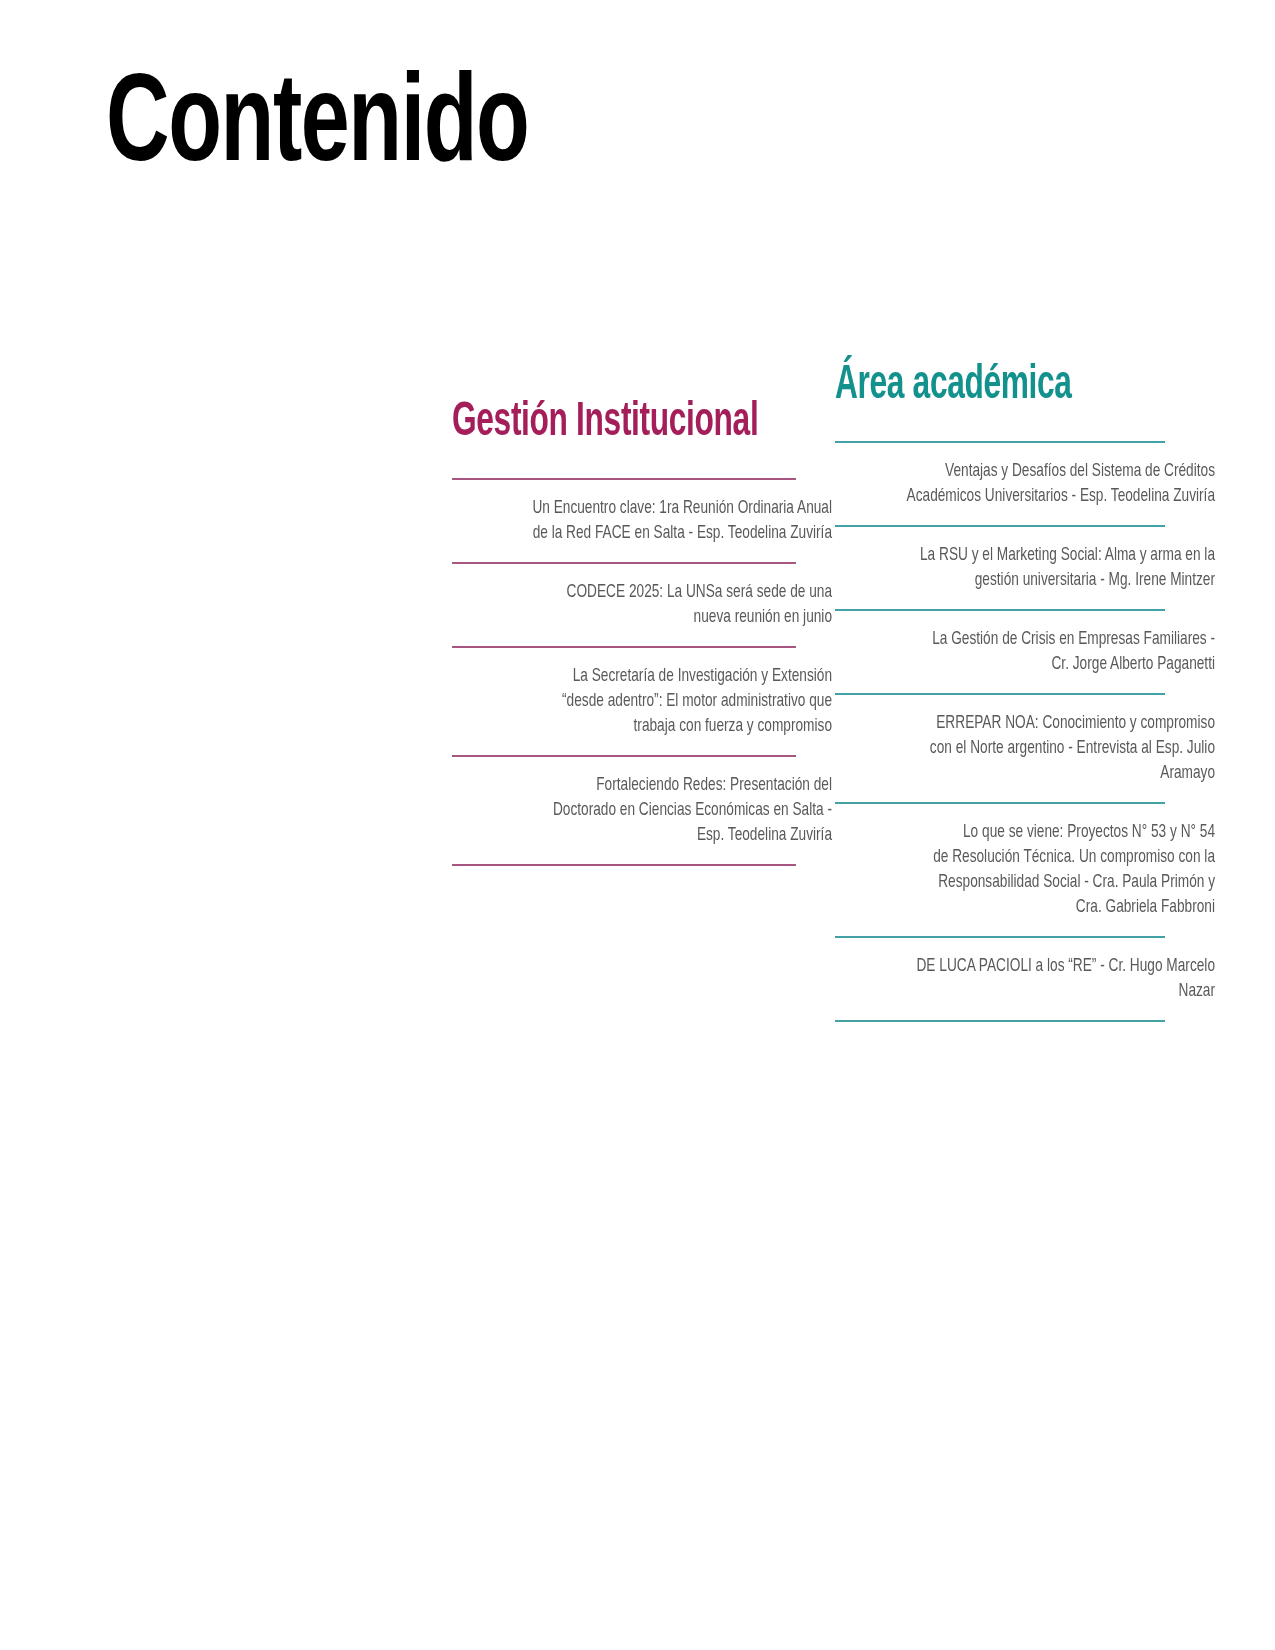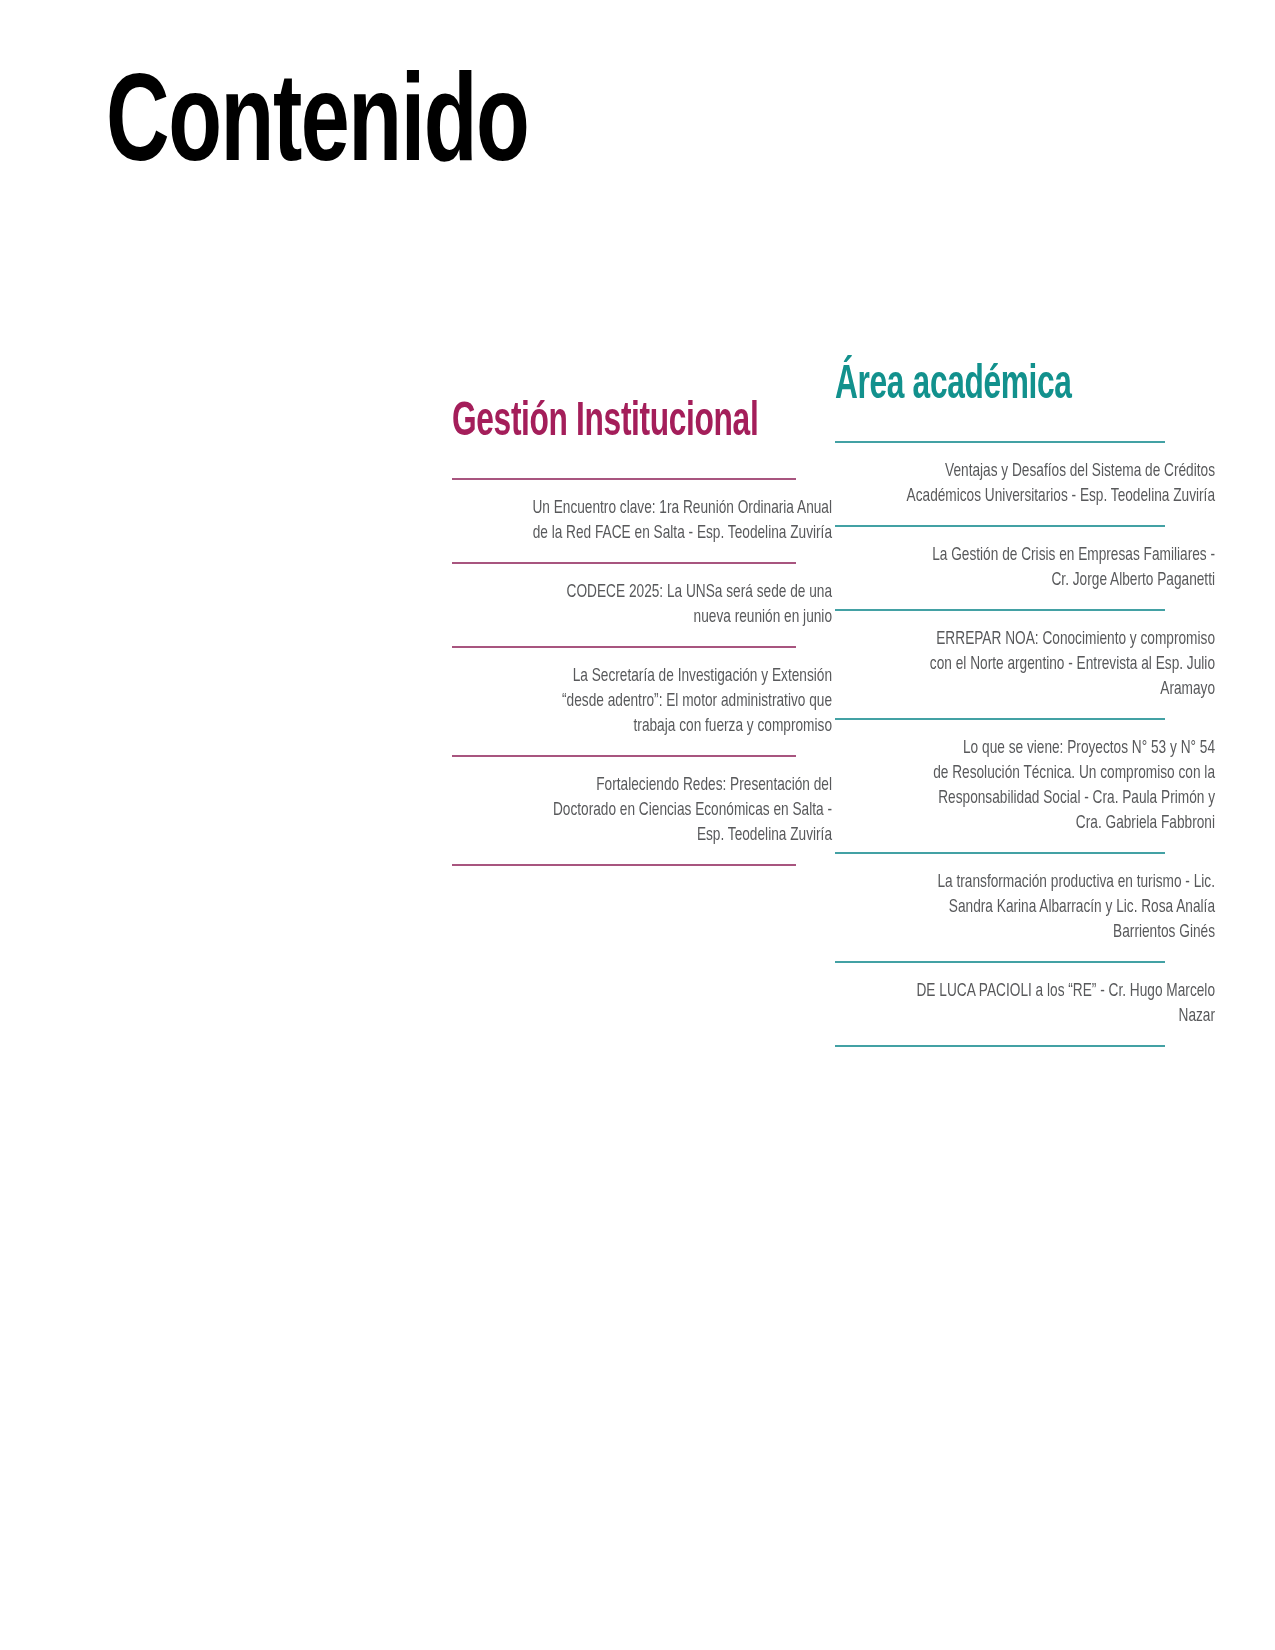--- a/index.html
+++ b/index.html
@@ -114,20 +114,25 @@
 
   <section class="col col-1">
     <h2 style="color: rgb(18, 145, 141);">Área académica</h2>
     <div class="items">
   <div class="toc-item">
     <div class="rule" style="background: rgb(67, 161, 164);"></div>
     <p class="item-text">Ventajas y Desafíos del Sistema de Créditos
 Académicos Universitarios - Esp. Teodelina Zuviría</p>
   </div>
 
+  <div class="toc-item">
+    <div class="rule" style="background: rgb(67, 161, 164);"></div>
+    <p class="item-text">La RSU y el Marketing Social: Alma y arma en la
+gestión universitaria - Mg. Irene Mintzer</p>
+  </div>
 
   <div class="toc-item">
     <div class="rule" style="background: rgb(67, 161, 164);"></div>
     <p class="item-text">La Gestión de Crisis en Empresas Familiares -
 Cr.  Jorge Alberto Paganetti</p>
   </div>
 
   <div class="toc-item">
     <div class="rule" style="background: rgb(67, 161, 164);"></div>
     <p class="item-text">ERREPAR NOA: Conocimiento y compromiso
@@ -136,26 +141,20 @@
   </div>
 
   <div class="toc-item">
     <div class="rule" style="background: rgb(67, 161, 164);"></div>
     <p class="item-text">Lo que se viene: Proyectos N° 53 y N° 54
 de Resolución Técnica. Un compromiso con la
 Responsabilidad Social - Cra. Paula Primón y
 Cra. Gabriela Fabbroni</p>
   </div>
 
-  <div class="toc-item">
-    <div class="rule" style="background: rgb(67, 161, 164);"></div>
-    <p class="item-text">La transformación productiva en turismo - Lic.
-Sandra Karina Albarracín y Lic. Rosa Analía
-Barrientos Ginés</p>
-  </div>
 
 
 
   <div class="toc-item">
     <div class="rule" style="background: rgb(67, 161, 164);"></div>
     <p class="item-text">DE LUCA PACIOLI a los “RE” - Cr. Hugo Marcelo
 Nazar</p>
   </div>
 
 <div class="rule" style="background: rgb(67, 161, 164);"></div>

